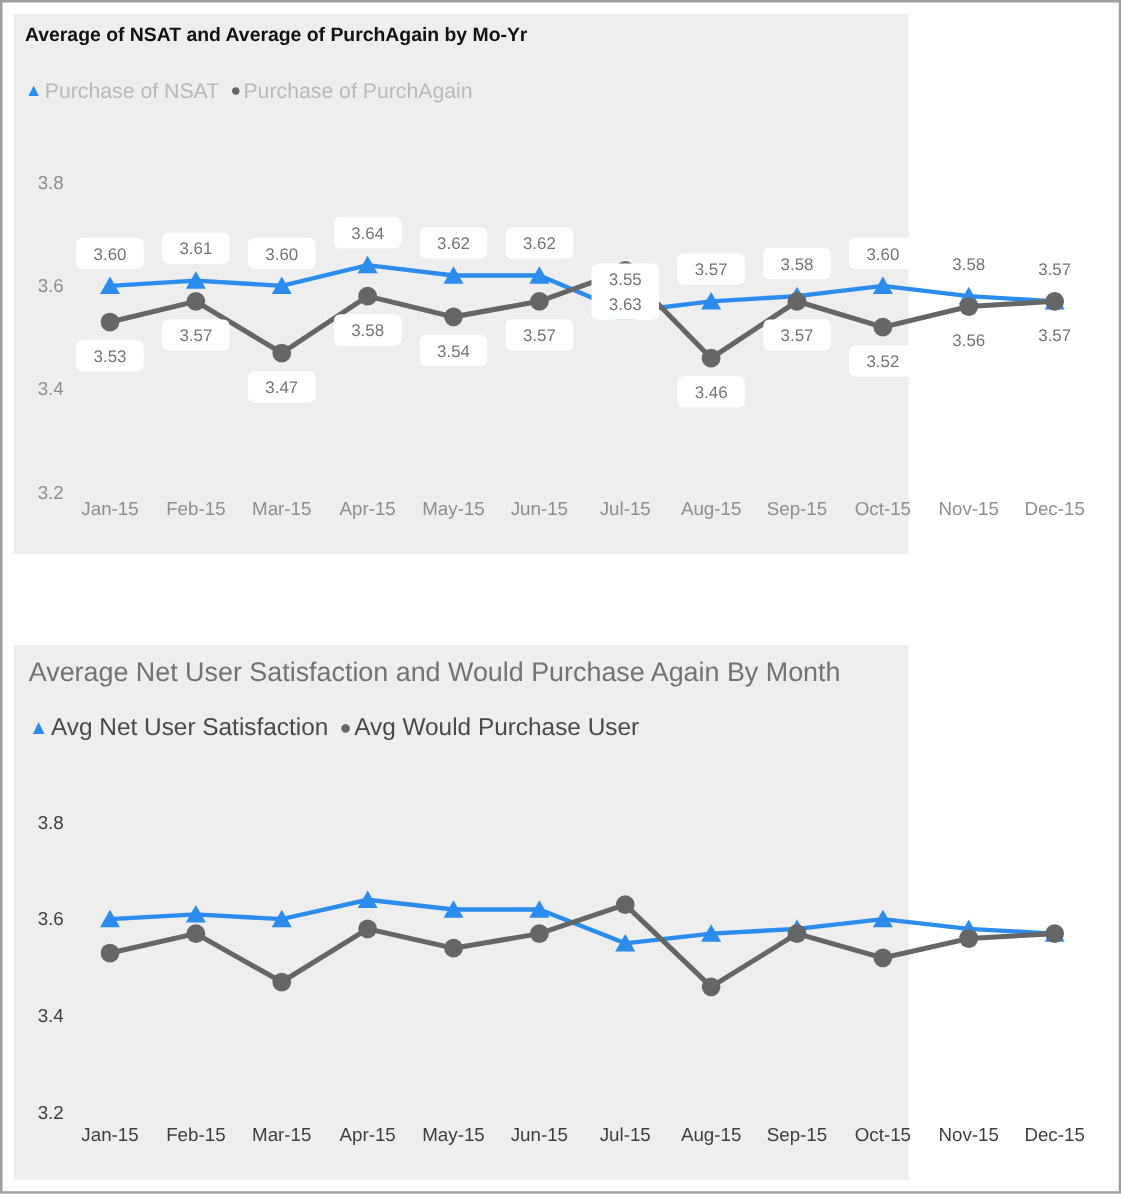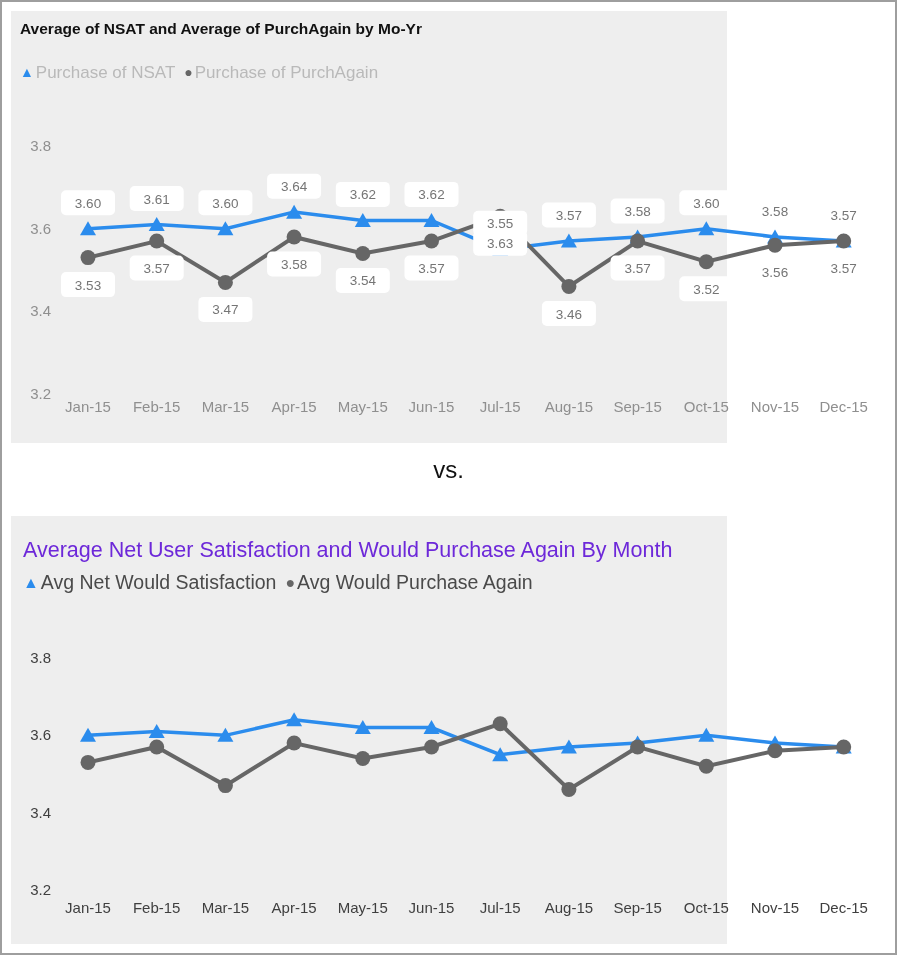--- a/index.html
+++ b/index.html
@@ -3,21 +3,21 @@
 <meta charset="utf-8">
 <style>
   html,body { margin:0; padding:0; background:#ffffff; font-family:"Liberation Sans", sans-serif; }
   .frame { position:relative; width:897px; height:955px; box-sizing:border-box;
            border:2px solid #9e9e9e; background:#ffffff; overflow:hidden; }
   .panel { position:absolute; left:9px; width:716px; background:#eeeeee; }
   .panel-top { top:9px; height:432px; }
   .panel-bottom { top:514px; height:428px; }
   .chart-title { position:absolute; margin:0; white-space:nowrap; }
   .panel-top .chart-title { left:9px; top:9px; font-size:15.5px; font-weight:bold; color:#111111; }
-  .panel-bottom .chart-title { left:12px; top:22px; font-size:21.5px; font-weight:400; color:#6d28d9; }
+  .panel-bottom .chart-title { left:12px; top:10px; font-size:21.5px; font-weight:400; color:#737373; }
   .legend { position:absolute; display:flex; align-items:center; gap:9px; white-space:nowrap; }
   .panel-top .legend { left:9px; top:52px; font-size:17px; color:#b9b9b9; }
   .panel-bottom .legend { left:12px; top:55px; font-size:19.5px; color:#4a4a4a; }
   .legend-item { display:flex; align-items:center; cursor:default; }
   .legend-marker { font-size:0.82em; margin-right:2px; line-height:1; }
   svg.plot { position:absolute; left:0; top:0; display:block; }
   .tick { font-family:"Liberation Sans", sans-serif; font-size:15px; }
   .panel-top .tick { fill:#8f8f8f; }
   .panel-bottom .tick { fill:#3f3f3f; }
   .dlabel { font-family:"Liberation Sans", sans-serif; font-size:13.5px; font-weight:500; fill:#757575; }
@@ -128,32 +128,31 @@
         <text x="626.6" y="262.0666666666667" text-anchor="middle" class="dlabel">3.57</text>
         <rect x="668.3000000000001" y="265.23333333333335" width="54" height="25" rx="5" fill="#ffffff"></rect>
         <text x="695.3000000000001" y="282.73333333333335" text-anchor="middle" class="dlabel">3.52</text>
         <rect x="737" y="248.69999999999993" width="54" height="25" rx="5" fill="#ffffff"></rect>
         <text x="764" y="266.19999999999993" text-anchor="middle" class="dlabel">3.56</text>
         <rect x="805.7" y="244.56666666666672" width="54" height="25" rx="5" fill="#ffffff"></rect>
         <text x="832.7" y="262.0666666666667" text-anchor="middle" class="dlabel">3.57</text>
       </svg>
   </section>
 
-  <div class="vs">vs.</div>
 
   <section class="panel panel-bottom">
     <h2 class="chart-title">Average Net User Satisfaction and Would Purchase Again By Month</h2>
     <div class="legend">
       <span class="legend-item">
         <span class="legend-marker" style="color: rgb(43, 140, 237);">▲</span>
-        <span class="legend-label">Avg Net Would Satisfaction</span>
+        <span class="legend-label">Avg Net User Satisfaction</span>
       </span>
       <span class="legend-item">
         <span class="legend-marker" style="color: rgb(102, 102, 102);">●</span>
-        <span class="legend-label">Avg Would Purchase Again</span>
+        <span class="legend-label">Avg Would Purchase User</span>
       </span>
     </div>
     <svg class="plot" width="876" height="428" viewBox="0 0 876 428">
         <text x="40" y="147" text-anchor="end" class="tick">3.8</text>
         <text x="40" y="224.33333333333326" text-anchor="end" class="tick">3.6</text>
         <text x="40" y="301.66666666666674" text-anchor="end" class="tick">3.4</text>
         <text x="40" y="379" text-anchor="end" class="tick">3.2</text>
         <text x="77" y="397" text-anchor="middle" class="tick">Jan-15</text>
         <text x="145.7" y="397" text-anchor="middle" class="tick">Feb-15</text>
         <text x="214.4" y="397" text-anchor="middle" class="tick">Mar-15</text>

